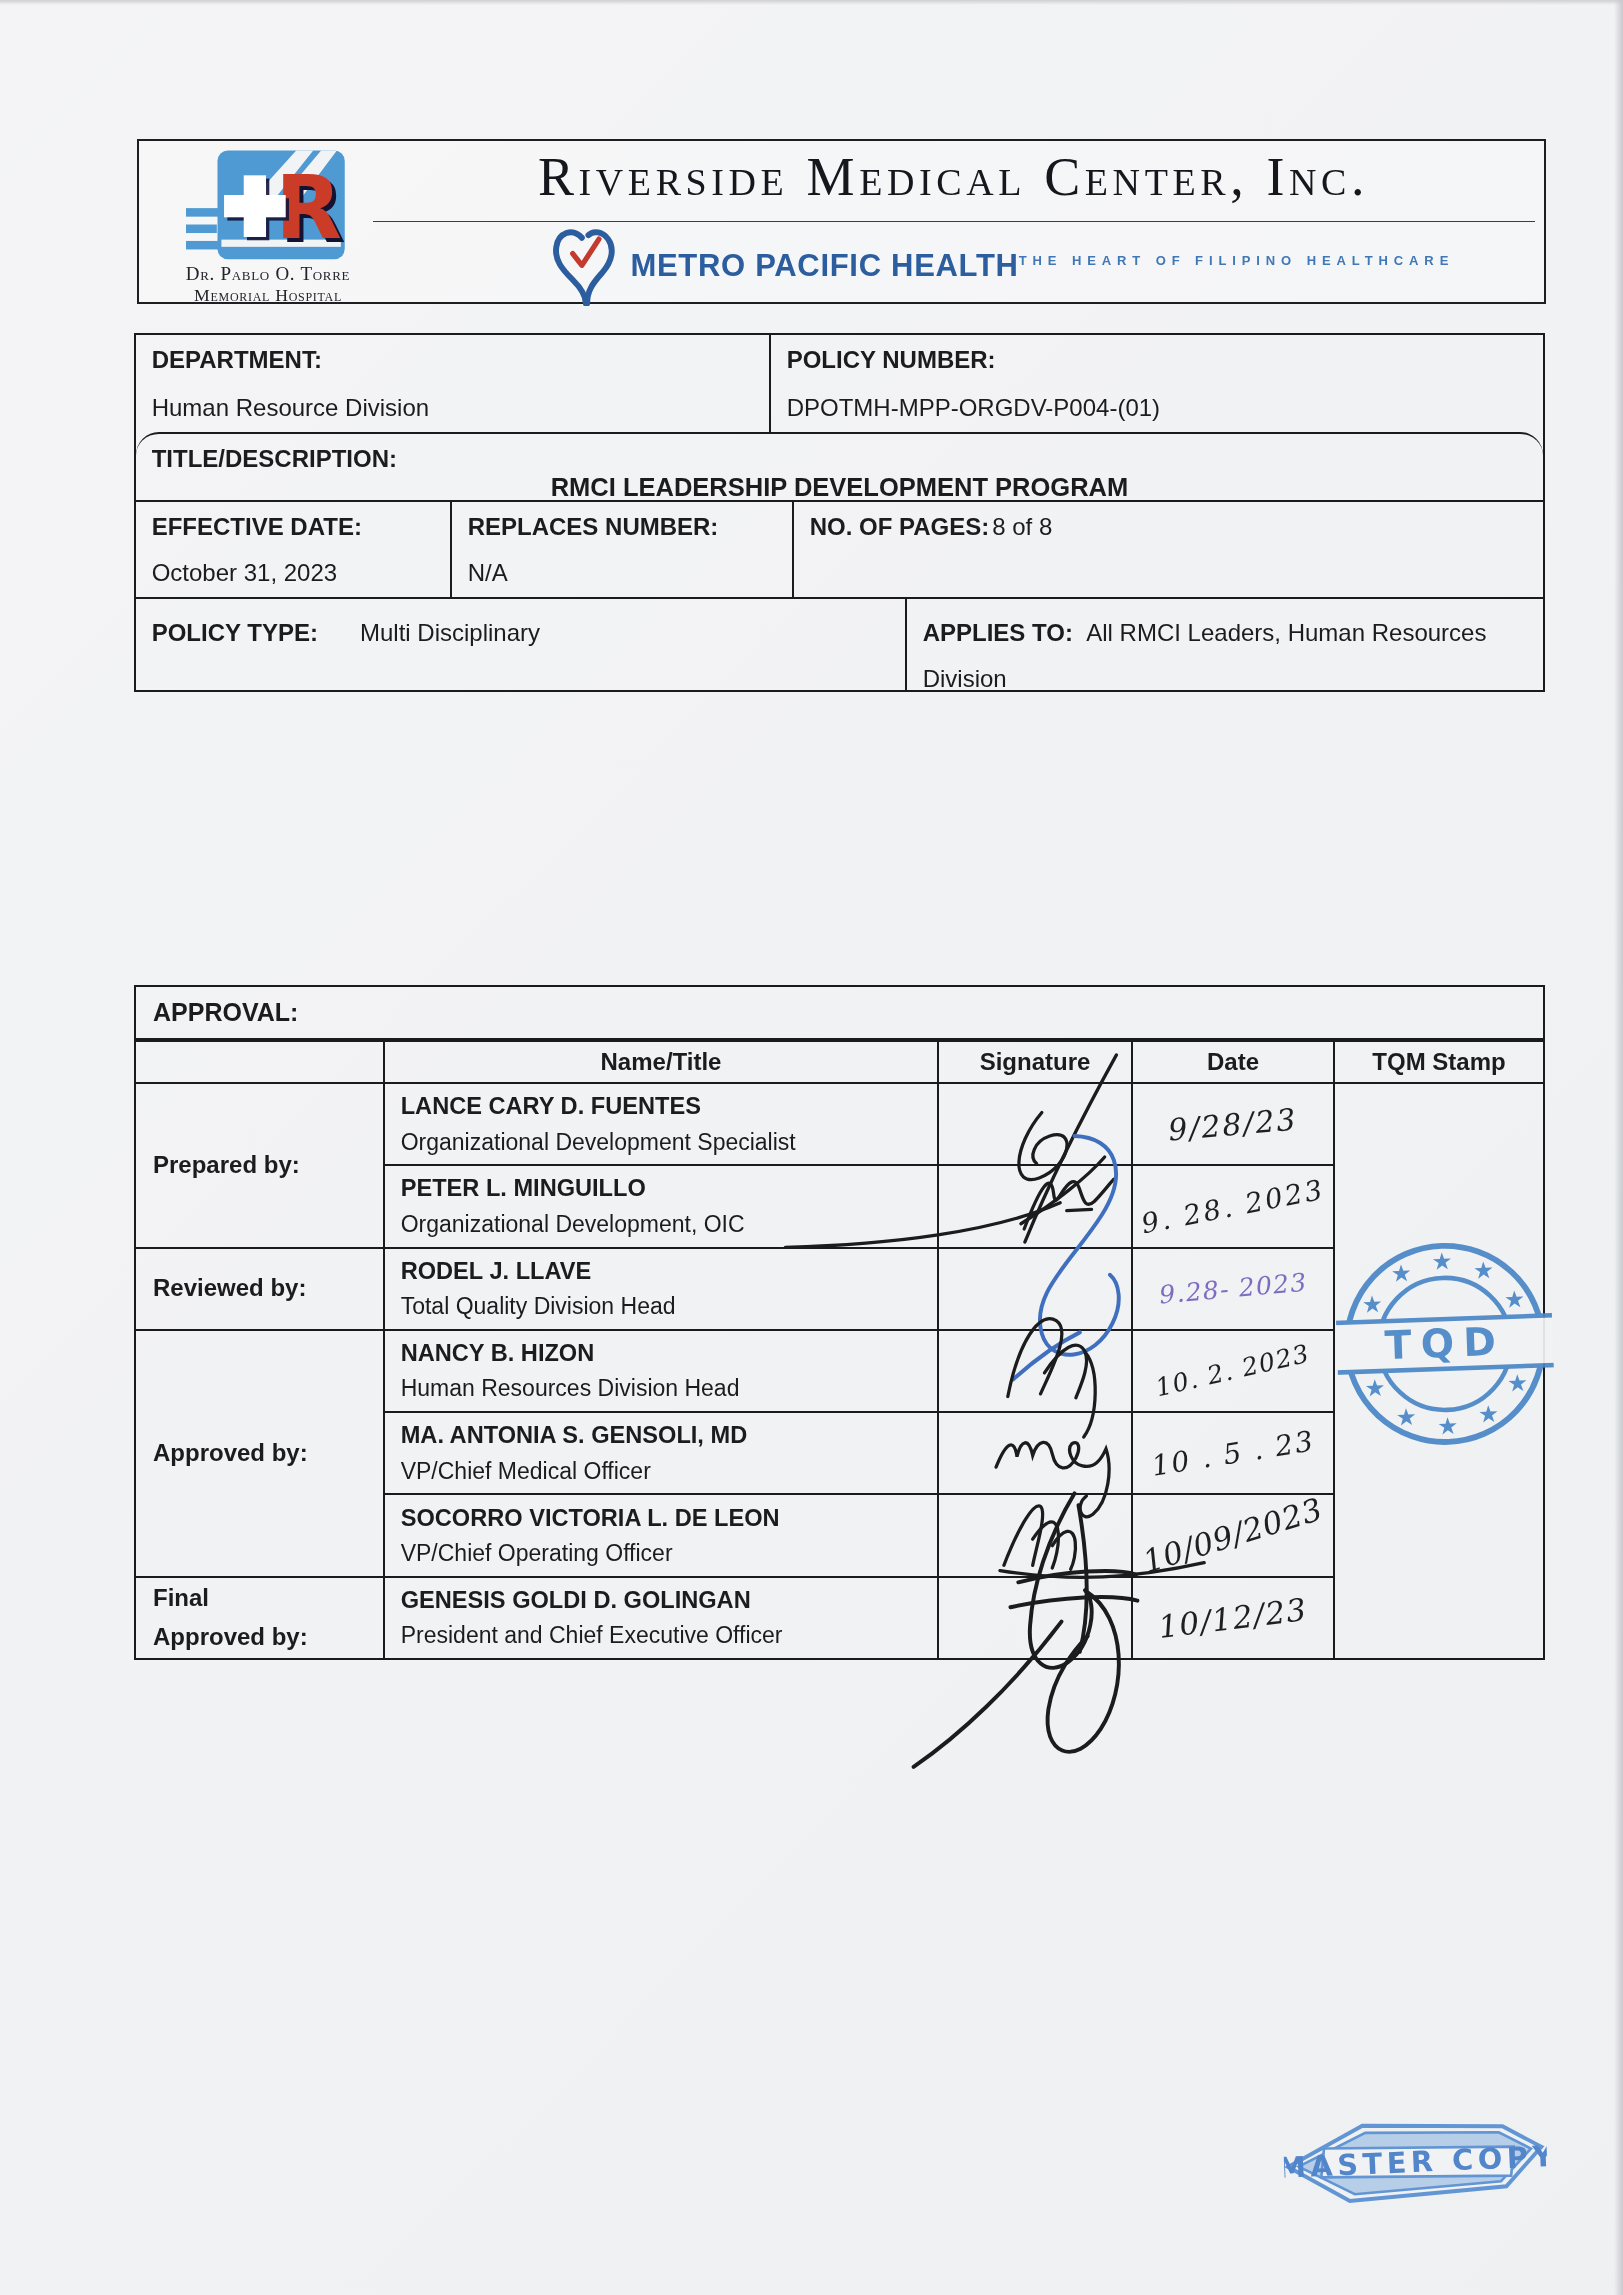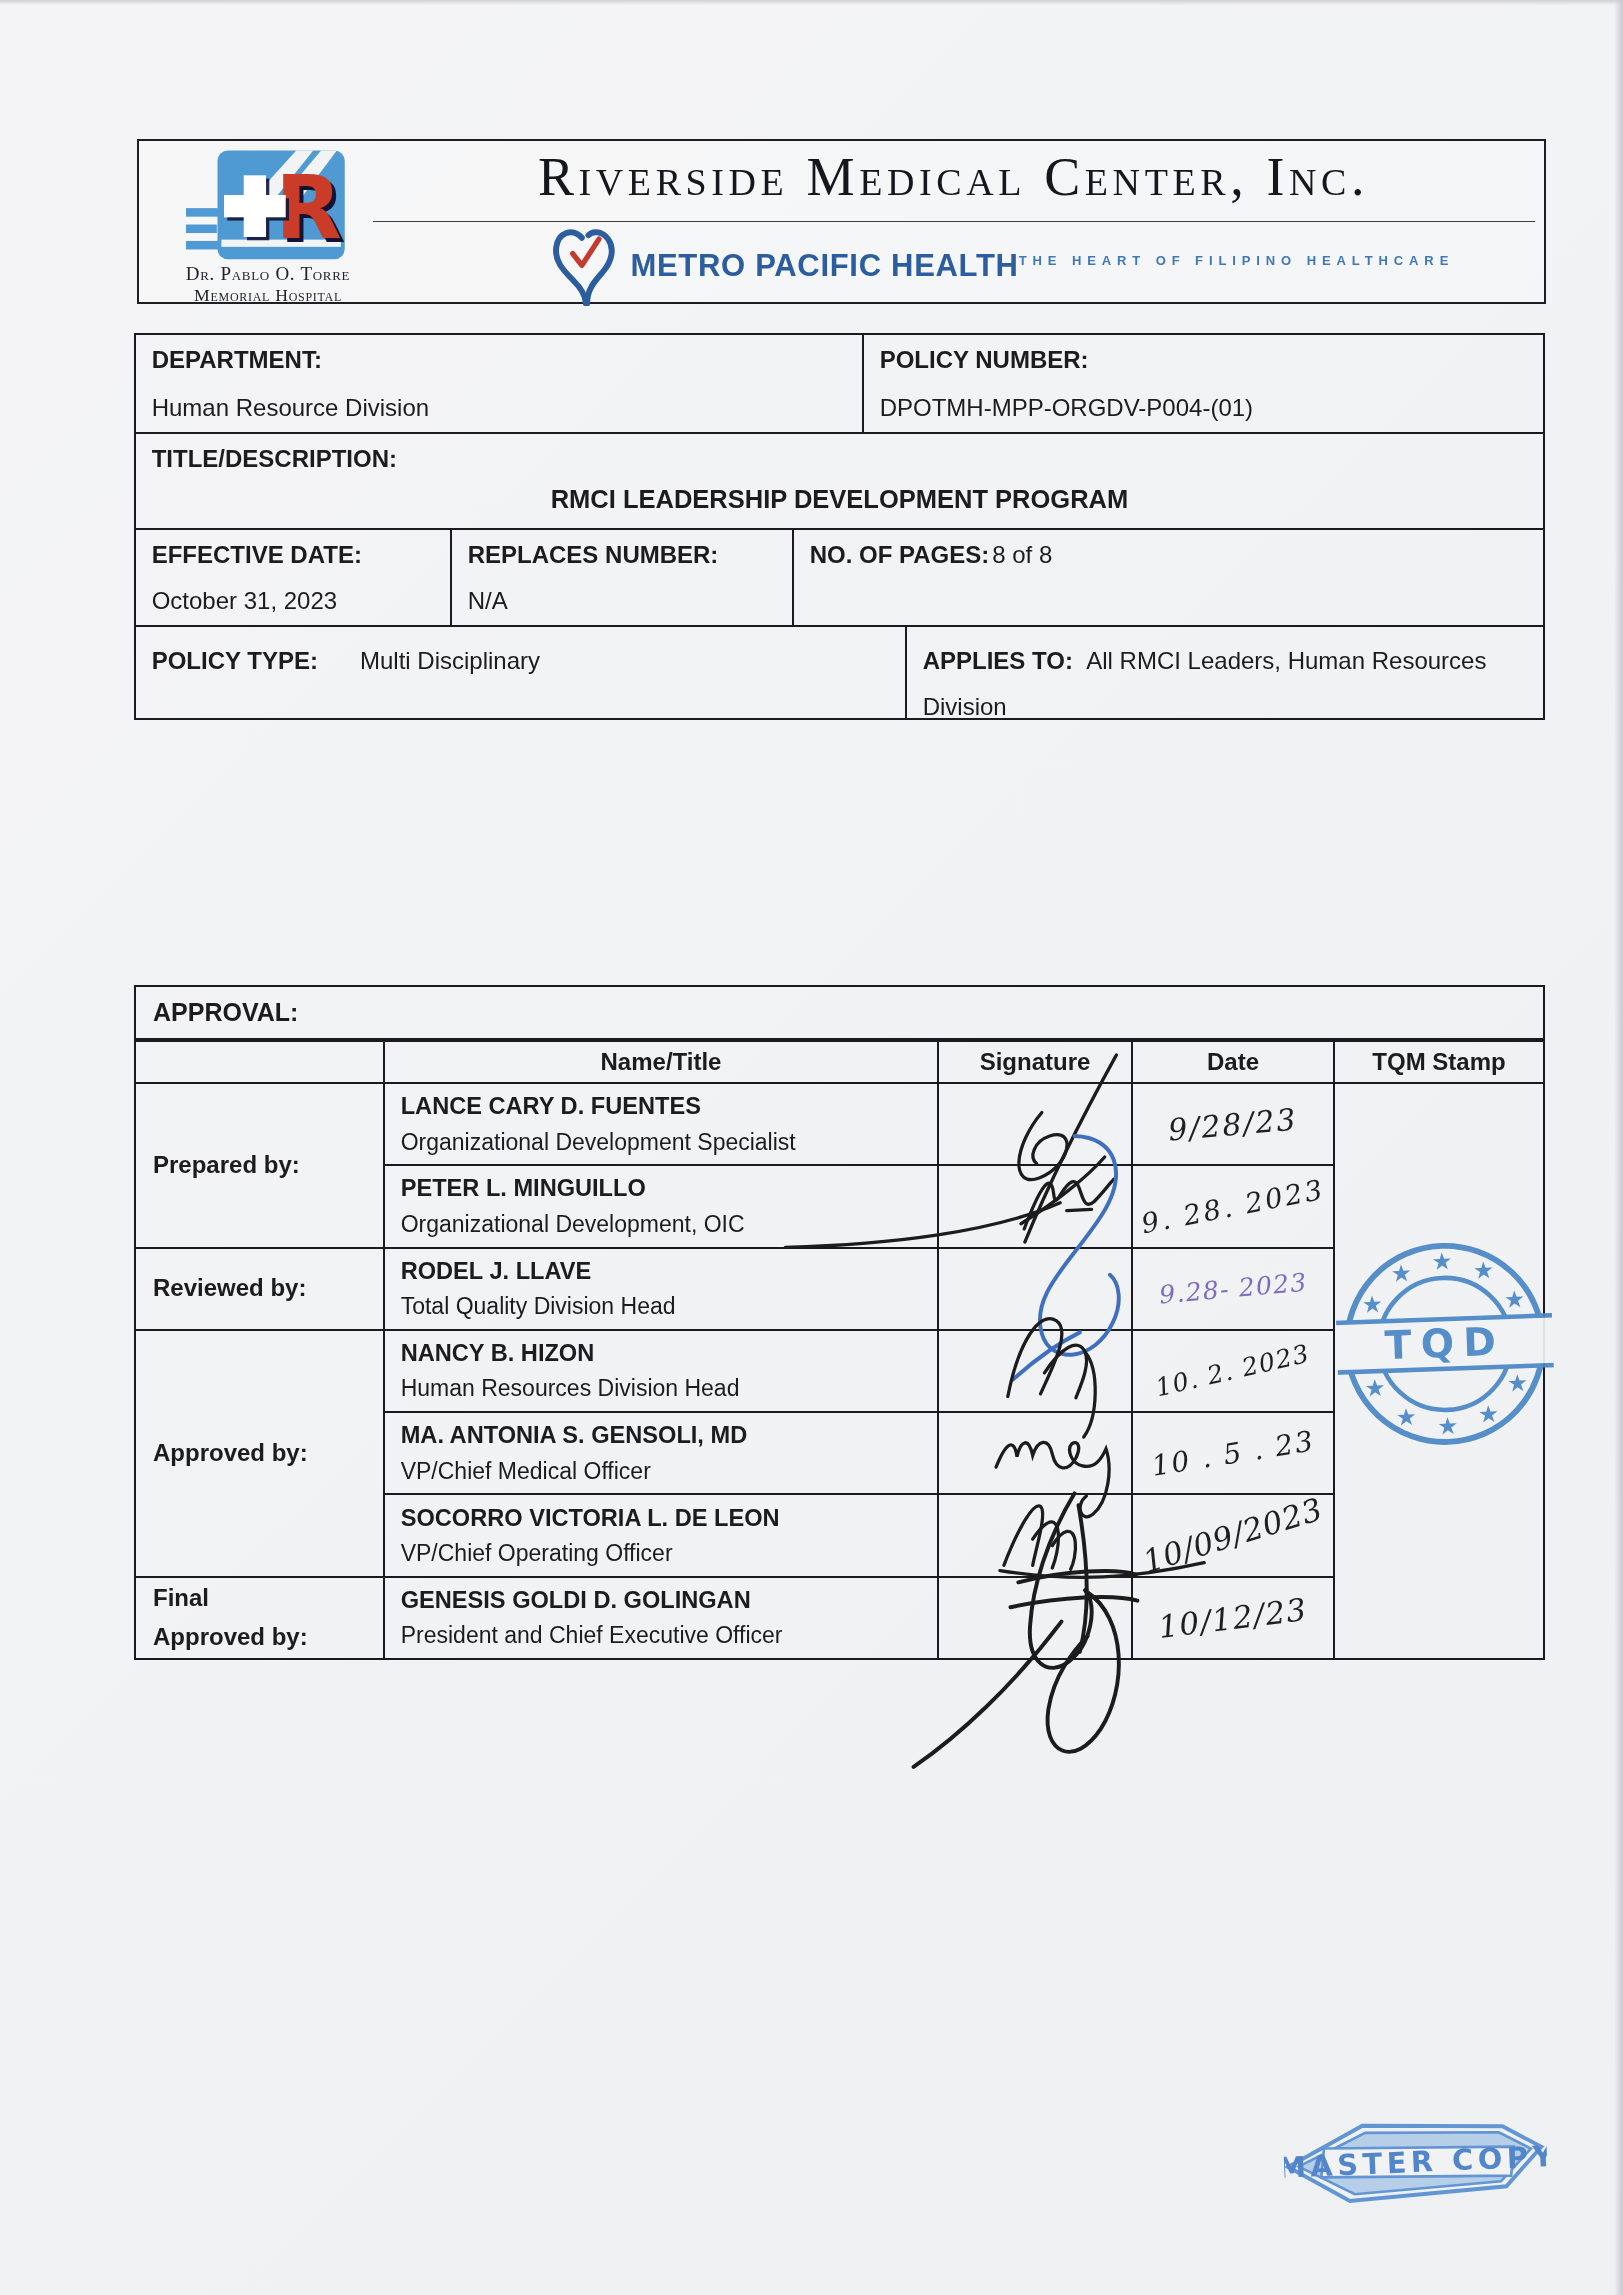--- a/index.html
+++ b/index.html
@@ -32,24 +32,24 @@
 
   
   .info { position:absolute; left:134px; top:333px; width:1411px; border:2.6px solid #1b1b1f; }
   .irow { display:flex; border-top:2.6px solid #1b1b1f; }
   .irow:first-child { border-top:none; }
   .icell { border-left:2px solid #1b1b1f; padding:10.5px 15.7px; display:flex; flex-direction:column; justify-content:space-between; }
   .icell:first-child { border-left:none; }
   .ilabel { font-weight:bold; font-size:24px; }
   .ivalue { font-size:24px; }
   .row-a { height:97px; }
-  .row-b { height:96px; }
+  .row-b { height:68px;border-radius:23px; }
   .row-c { height:97px; }
   .row-d { height:93px; }
-  .cell-a1 { width:726px; } .cell-a2 { flex:1; }
+  .cell-a1 { width:633px; } .cell-a2 { flex:1; }
   .cell-b  { flex:1; }
   .cell-c1 { width:314px; } .cell-c2 { width:325px; } .cell-c3 { width:342px; } .cell-c4 { flex:1; }
   .cell-d1 { width:638px; display:block; } .cell-d2 { flex:1; display:block; }
   .doc-title-line { text-align:center; font-weight:bold; font-size:25.5px; padding-bottom:3.9px; }
   .inline-pair .ilabel, .inline-pair .ivalue { display:inline;margin-top:14px; }
   .applies-text { font-size:24px; line-height:1.95; }
   .applies-text b { font-size:24px; }
   .ptype-gap { display:inline-block; width:42px; }
 
   

